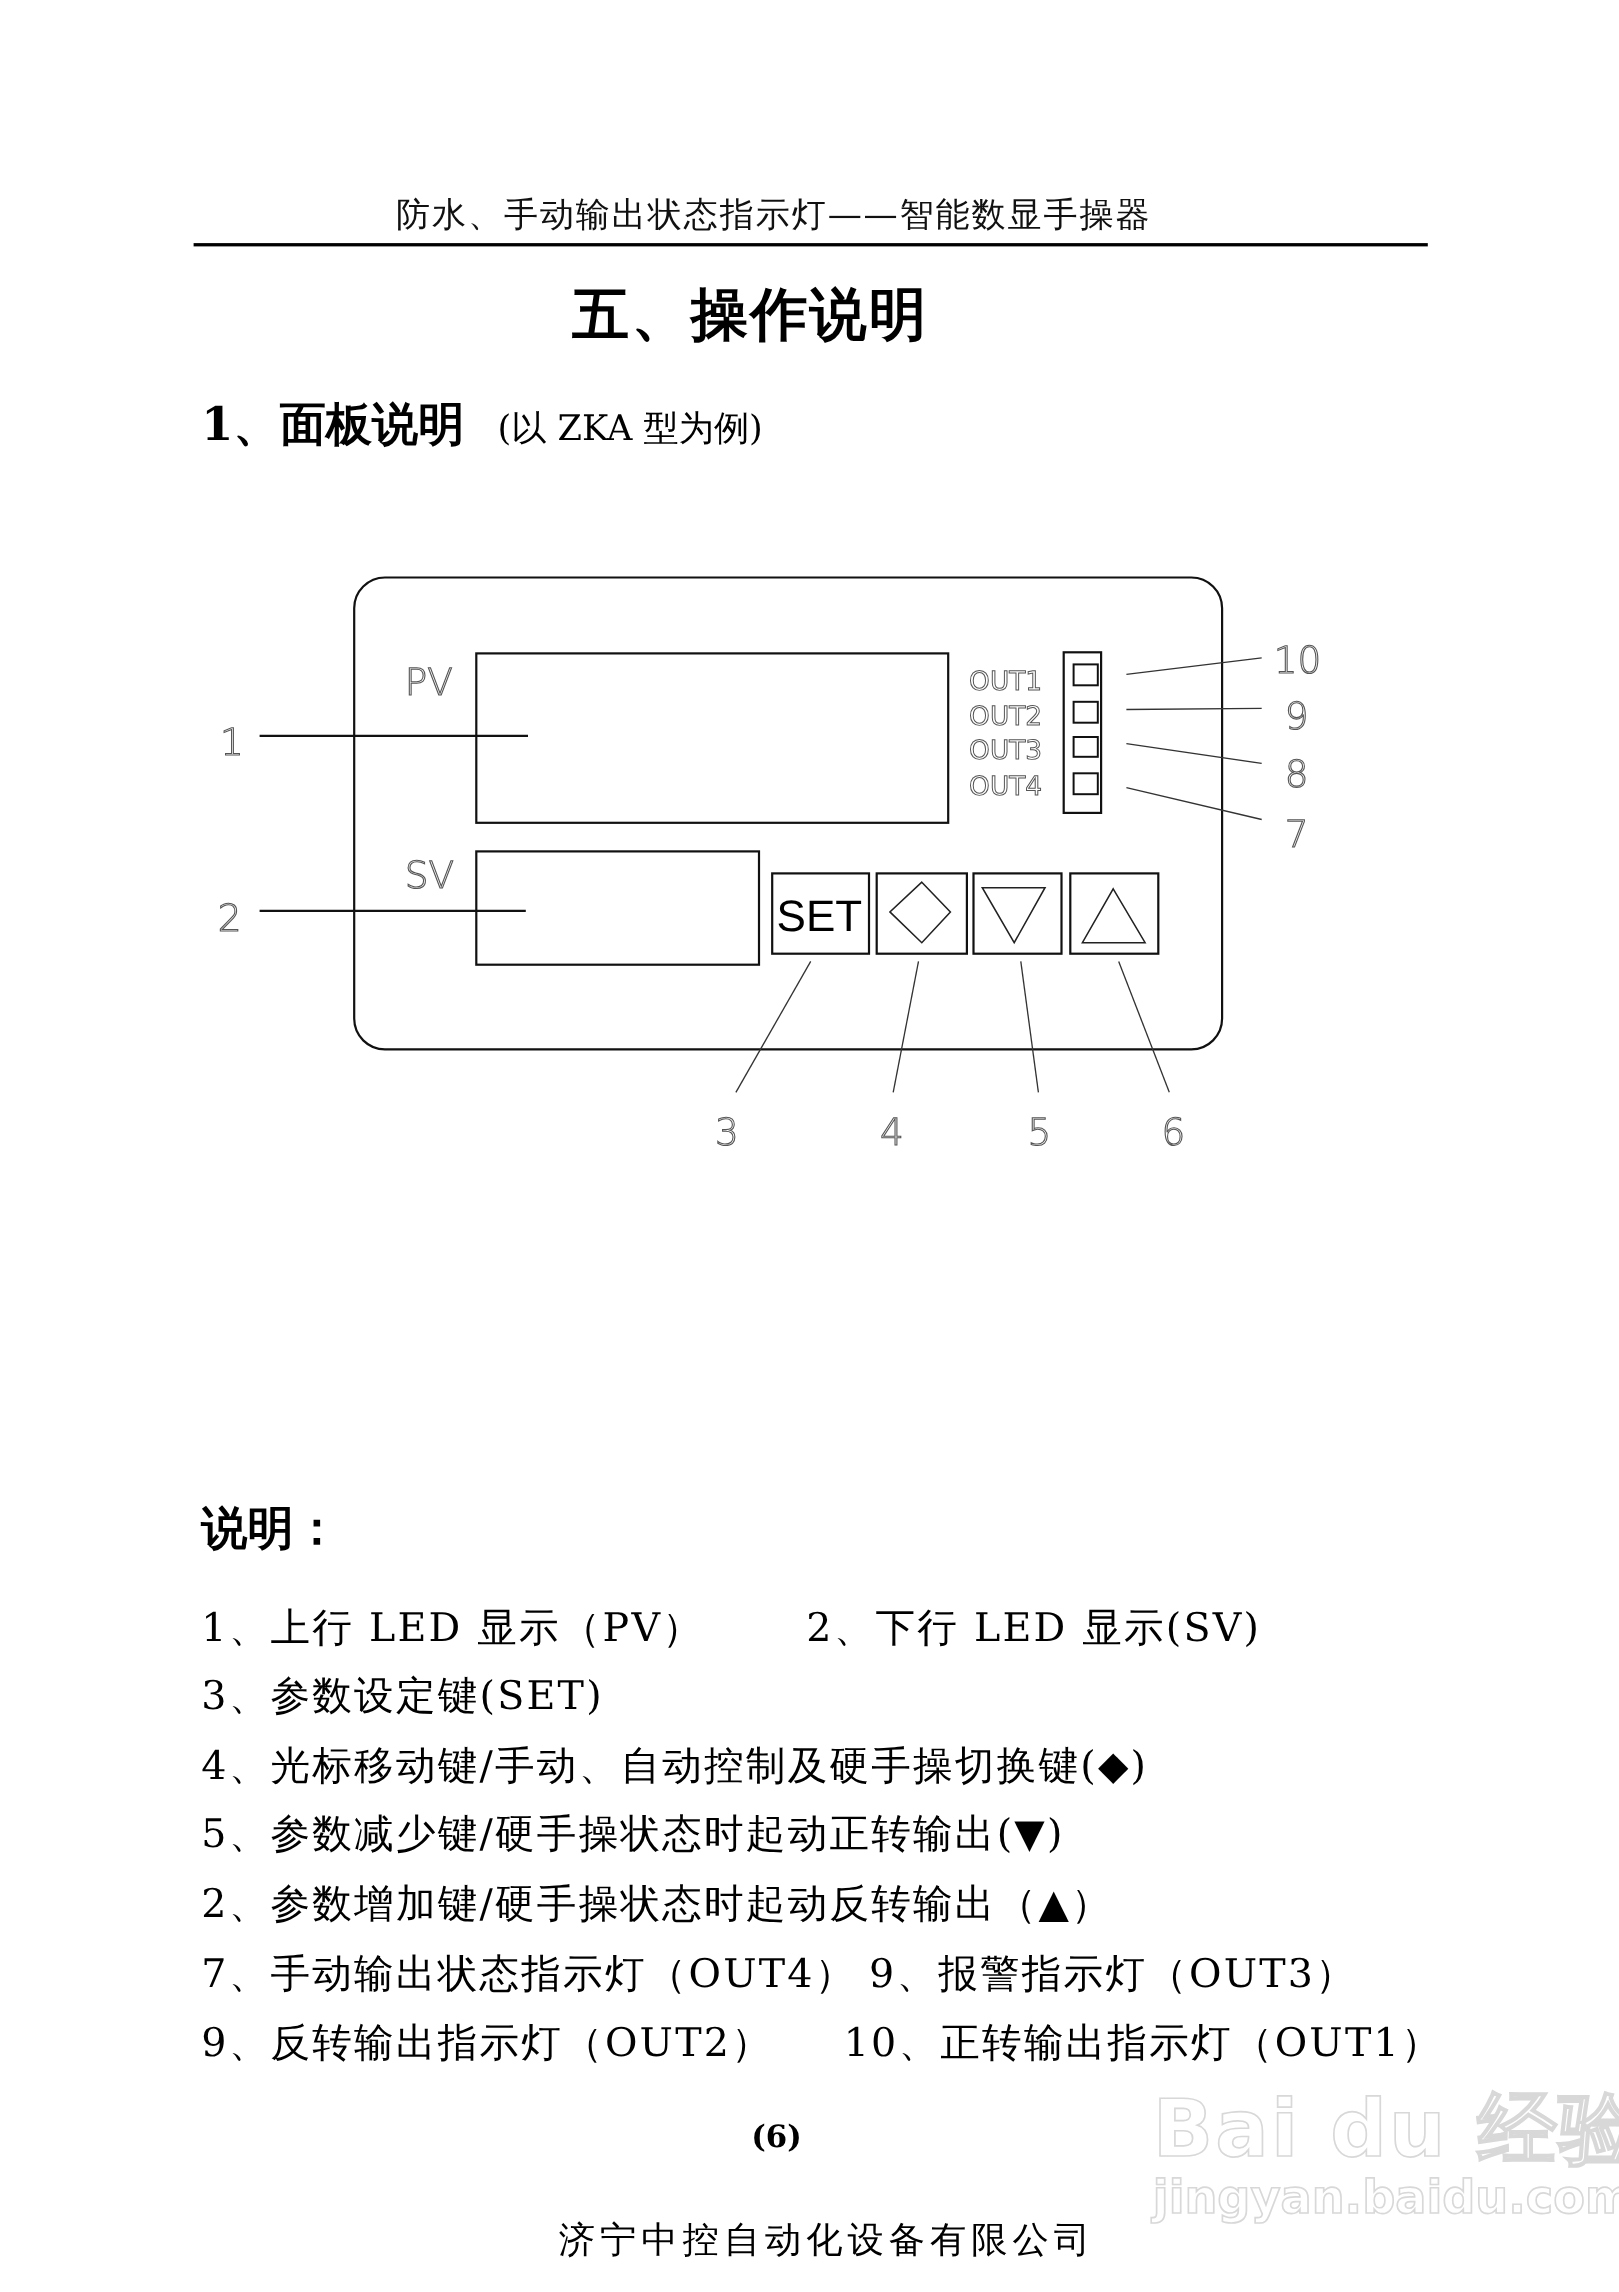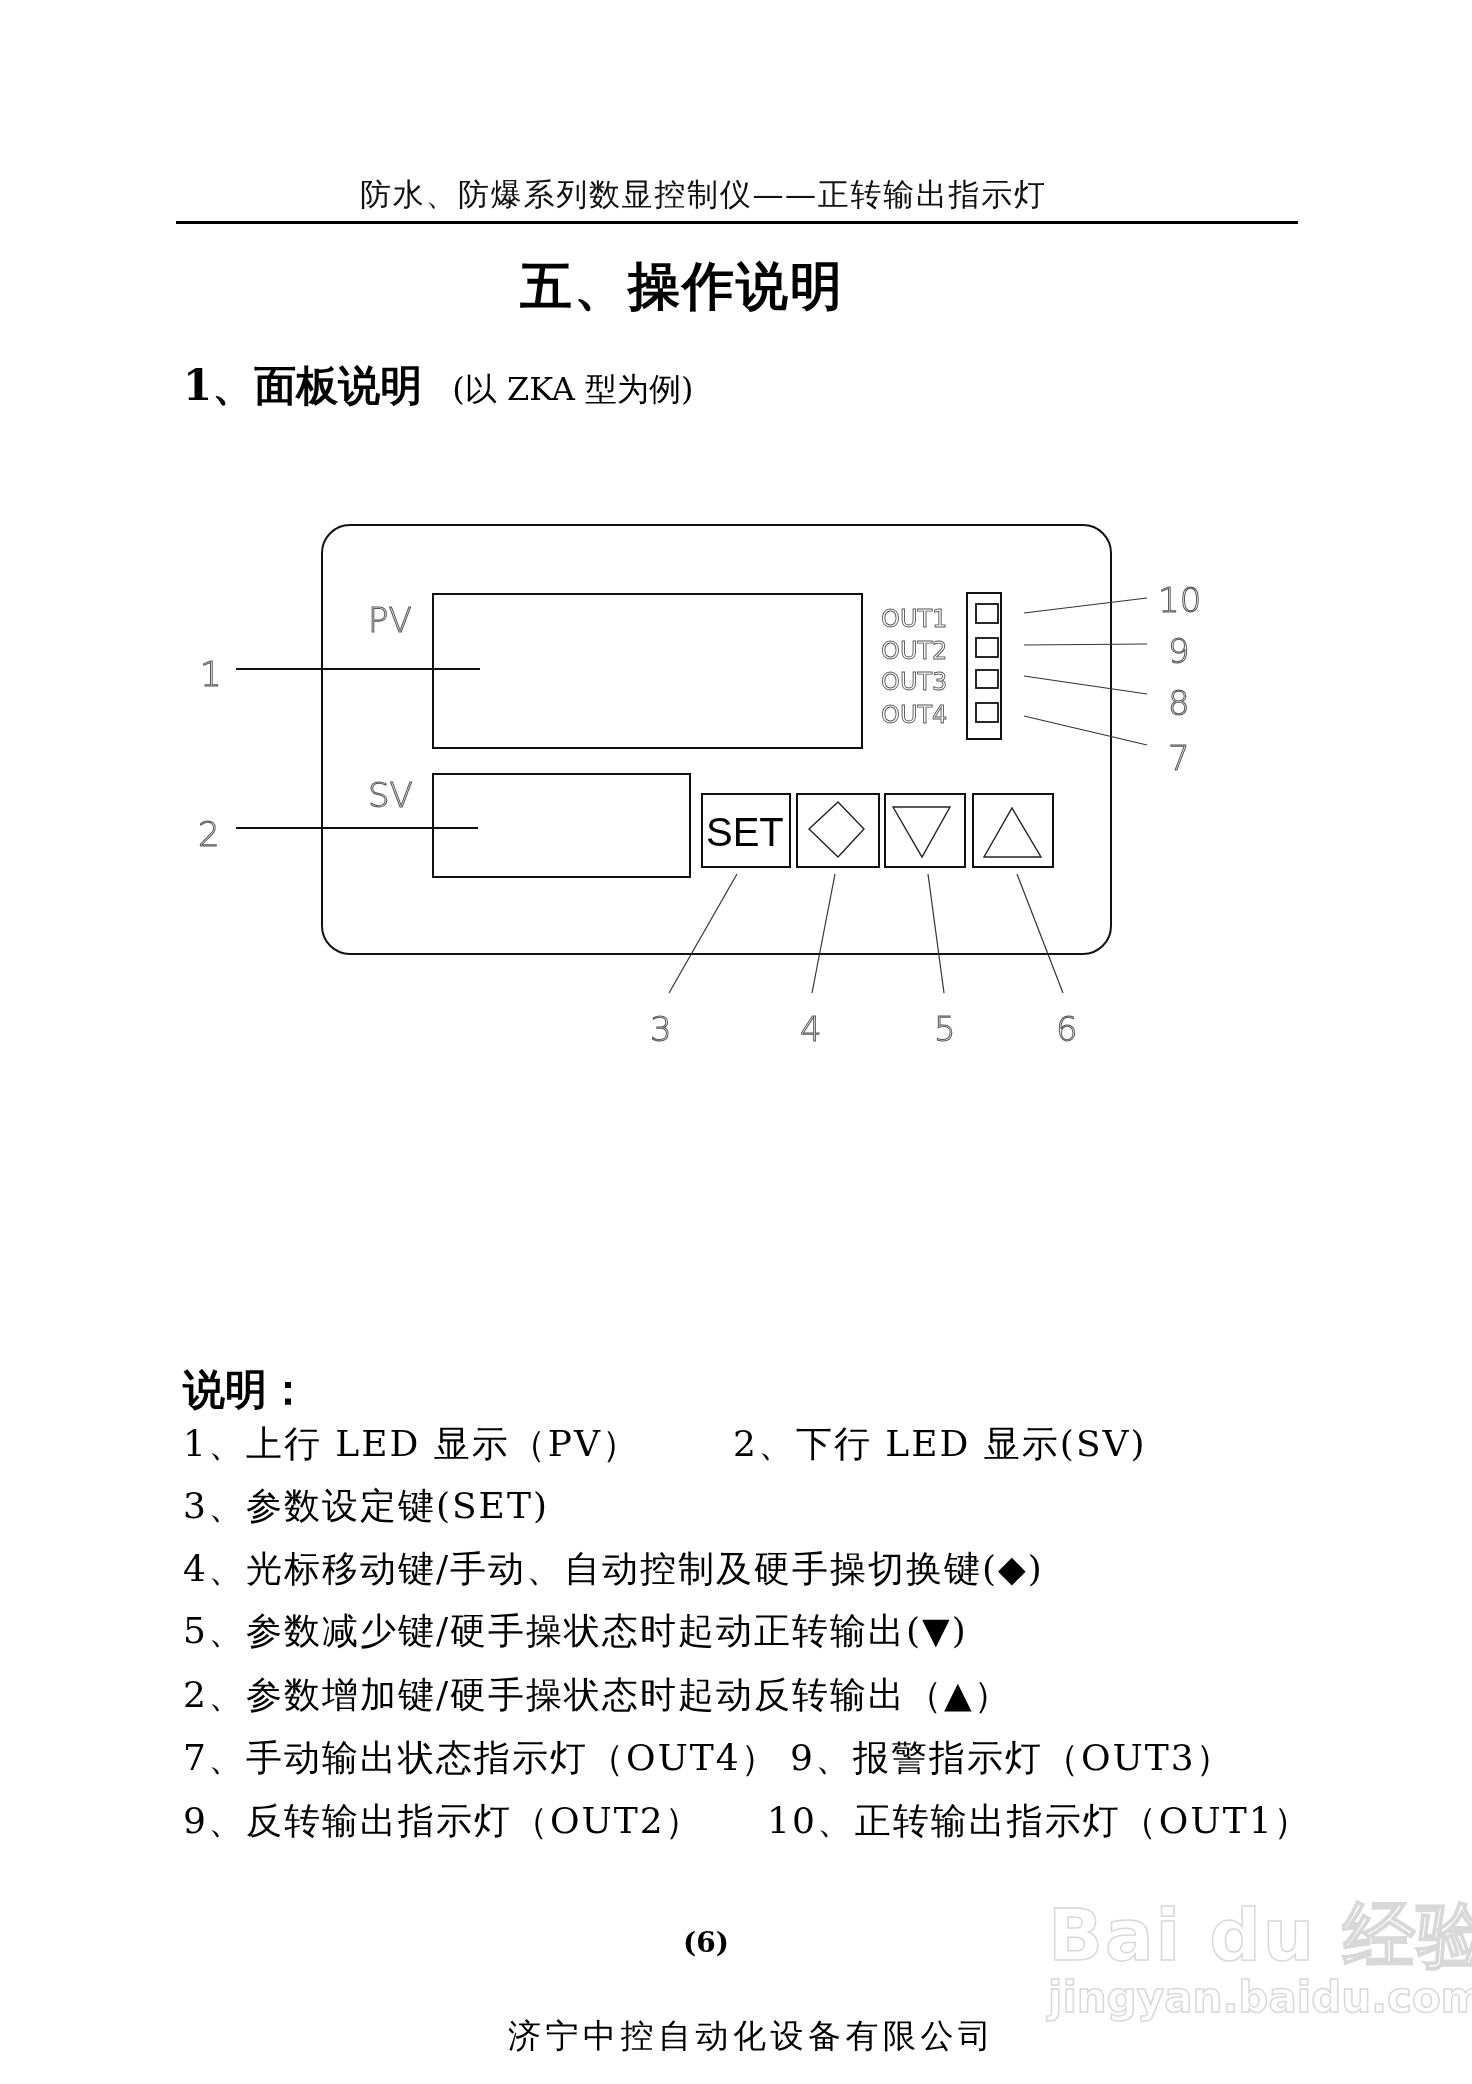--- a/index.html
+++ b/index.html
@@ -6,34 +6,34 @@
     body { width: 1472px; height: 2084px; position: relative; overflow: hidden;
            font-family: "DejaVu Serif", "Liberation Serif", serif; color: #000; }
     .abs { position: absolute; white-space: nowrap; }
     .hdr-text { left: 360px; top: 174px; font-size: 31px; letter-spacing: 1.7px; color: #111; }
     .hdr-rule { left: 176px; top: 221px; width: 1122px; height: 3px; background: #000; }
     .title { left: 520px; top: 252px; font-size: 52px; font-weight: bold; letter-spacing: 2px; }
     .sec-heading { left: 183px; top: 358px; font-size: 42px; font-weight: bold; }
     .sec-heading .note { font-weight: normal; font-size: 32px; letter-spacing: 0px; margin-left: 30px; }
     .diagram { left: 0; top: 0; width: 1472px; height: 1100px; }
     .expl-heading { left: 183px; top: 1362px; font-size: 42px; font-weight: bold; }
-    .line { font-size: 36px; letter-spacing: 2px; }
+    .line { font-size: 36px; letter-spacing: 2px; margin-top: 36px; }
     .pagenum { left: 683px; top: 1926px; font-size: 28px; font-weight: bold; }
     .footer { left: 508px; top: 2014px; font-size: 33px; letter-spacing: 4.5px; }
     .wm { left: 1048px; top: 1895px; color: #ffffff; -webkit-text-stroke: 1.5px #d8d8d8; font-family: "DejaVu Sans", sans-serif; }
     .wm-brand { font-size: 72px; font-weight: bold; letter-spacing: 2px; display: block; line-height: 80px; }
     .wm-url { font-size: 42px; font-weight: bold; display: block; line-height: 46px; }
     .cad-text { font-family: "DejaVu Sans", sans-serif; font-size: 34px; fill: #fff; stroke: #555; stroke-width: 1; font-weight: 200; }
     .cad-small { font-family: "DejaVu Sans", sans-serif; font-size: 24px; fill: #fff; stroke: #555; stroke-width: 0.9; }
     .set-text { font-family: "Liberation Sans", sans-serif; font-size: 40px; fill: #000; }
   </style>
 </head>
 <body>
 
-<div class="abs hdr-text">防水、防爆系列数显控制仪——正转输出指示灯</div>
+<div class="abs hdr-text">防水、手动输出状态指示灯——智能数显手操器</div>
 <div class="abs hdr-rule"></div>
 
 <div class="abs title">五、操作说明</div>
 
 <div class="abs sec-heading">
   <span>1、面板说明</span><span class="note">(以 ZKA 型为例)</span>
 </div>
 
 <svg class="abs diagram" width="1472" height="1100" viewBox="0 0 1472 1100" xmlns="http://www.w3.org/2000/svg">
 

